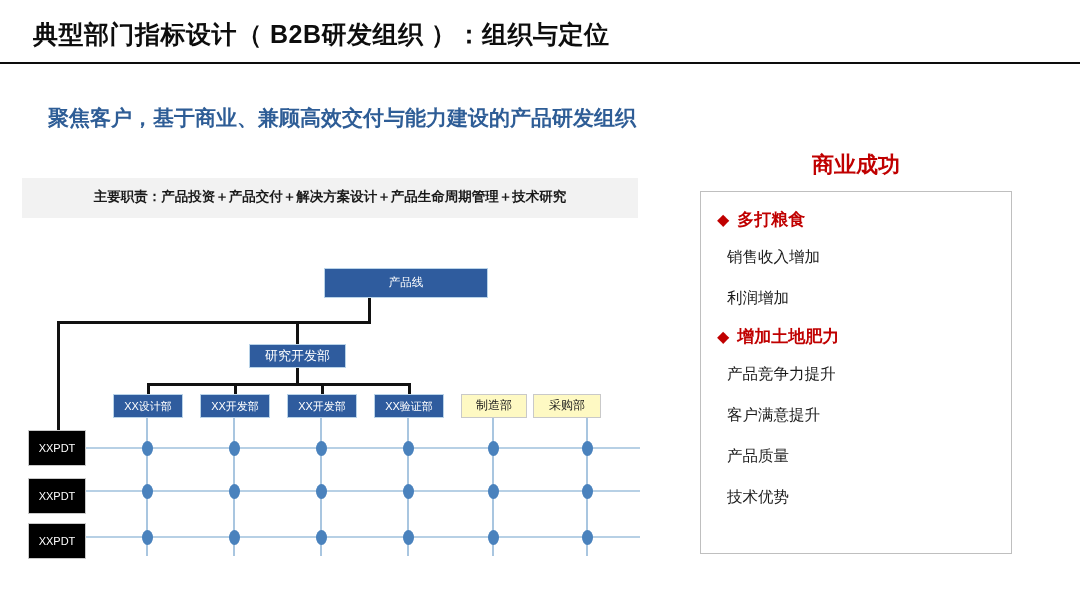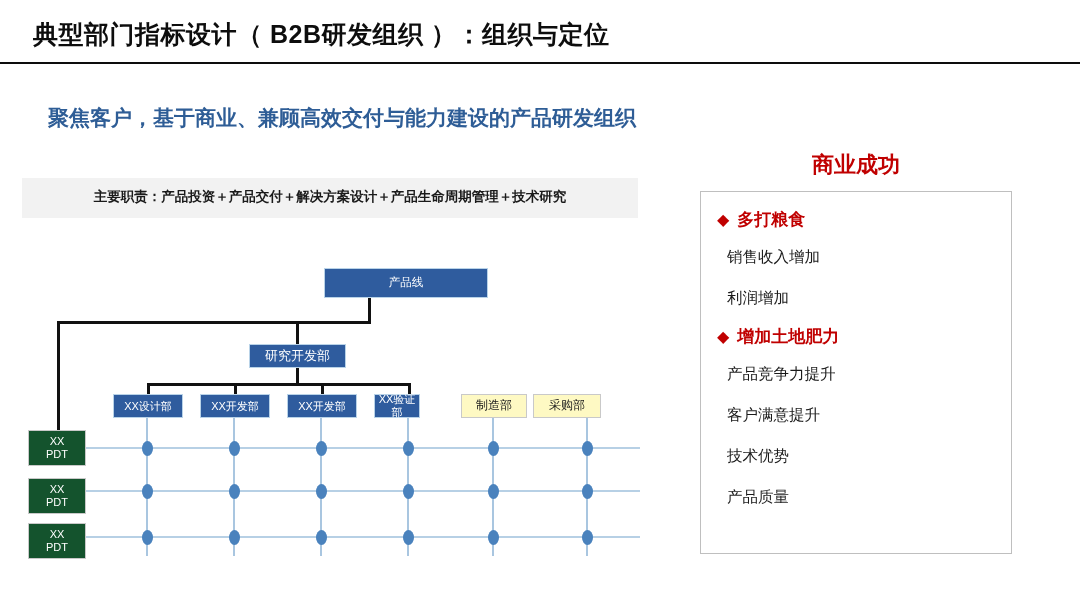--- a/index.html
+++ b/index.html
@@ -44,32 +44,32 @@
     display:flex;align-items:center;justify-content:center;
     text-align:center;line-height:1.15;
   }
   .box.blue{
     background:#2f5c9e;border:1px solid #b9d3e8;color:#ffffff;
   }
   .box.gray{
     background:#fef9c3;border:1px solid #c9c9c9;color:#1a1a1a;
   }
   .box.dark-gray{
-    background:#14532d;border:1px solid #c9c9c9;color:#ffffff;
-    flex-direction:column;
+    background:#000000;border:1px solid #c9c9c9;color:#ffffff;
+    flex-direction:row;
   }
 
   .b-productline{left:288px;top:268px;width:164px;height:30px;font-size:11.5px;margin-left:36px;}
   .b-rnd{left:249px;top:344px;width:97px;height:24px;font-size:13px;}
 
   .dept{top:394px;height:24px;font-size:11px;}
   .d0{left:113px;width:70px;}
   .d1{left:200px;width:70px;}
   .d2{left:287px;width:70px;}
-  .d3{left:374px;width:46px;}
+  .d3{left:374px;width:70px;}
   .d4{left:461px;width:66px;font-size:12px;}
   .d5{left:533px;width:68px;font-size:12px;}
 
   .pdt{left:28px;width:58px;height:36px;font-size:11px;justify-content:center;}
   .p0{top:430px;}
   .p1{top:478px;}
   .p2{top:523px;}
   .pdt span{display:block;line-height:1.18;}
 
   
@@ -201,17 +201,17 @@
         <span>多打粮食</span>
       </div>
       <div class="p-item">销售收入增加</div>
       <div class="p-item p-gap">利润增加</div>
       <div class="p-head">
         <span class="dia">◆</span>
         <span>增加土地肥力</span>
       </div>
       <div class="p-item">产品竞争力提升</div>
       <div class="p-item">客户满意提升</div>
+      <div class="p-item">产品质量</div>
       <div class="p-item">技术优势</div>
-      <div class="p-item">产品质量</div>
     </div>
 
 </div>
 
 </body></html>

